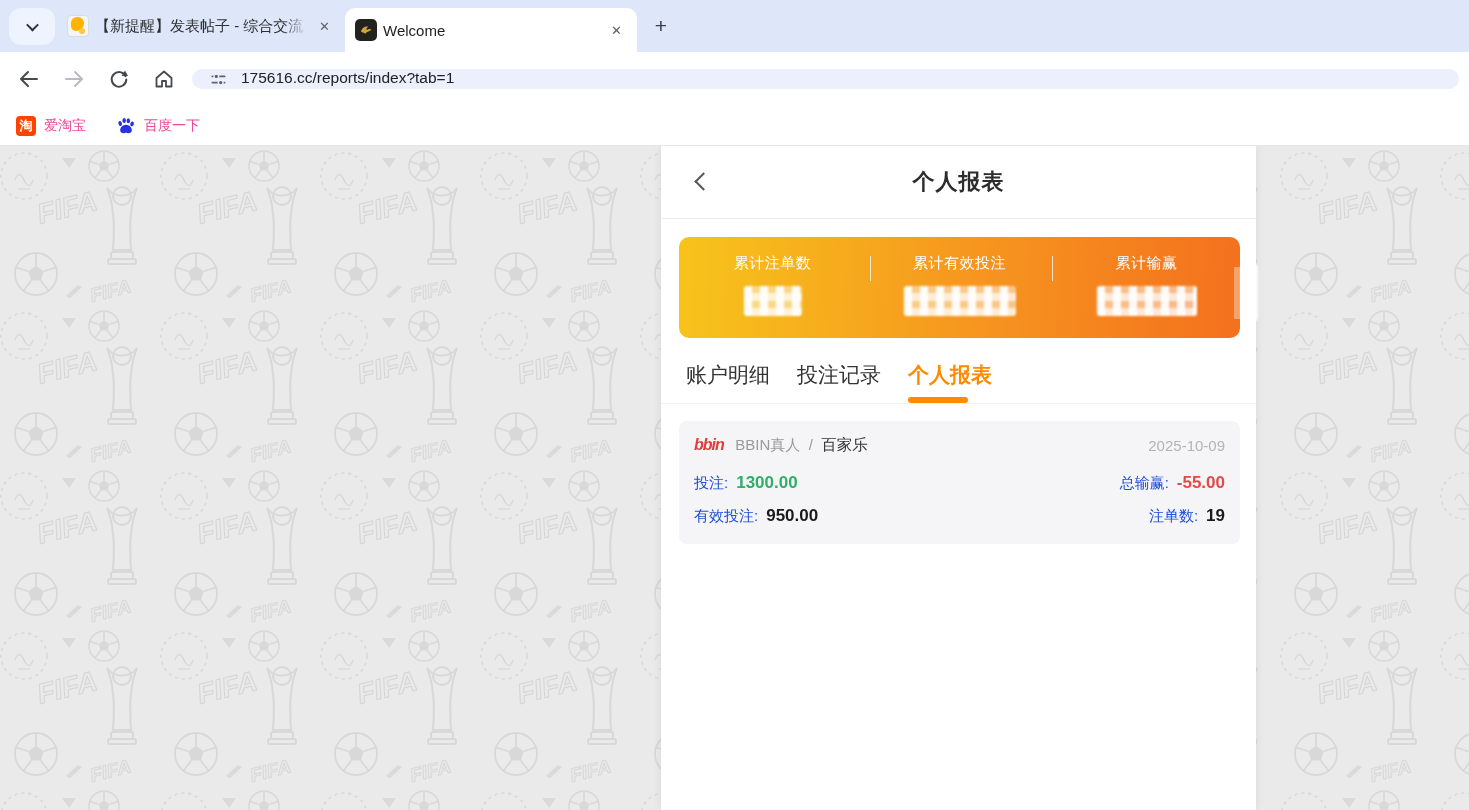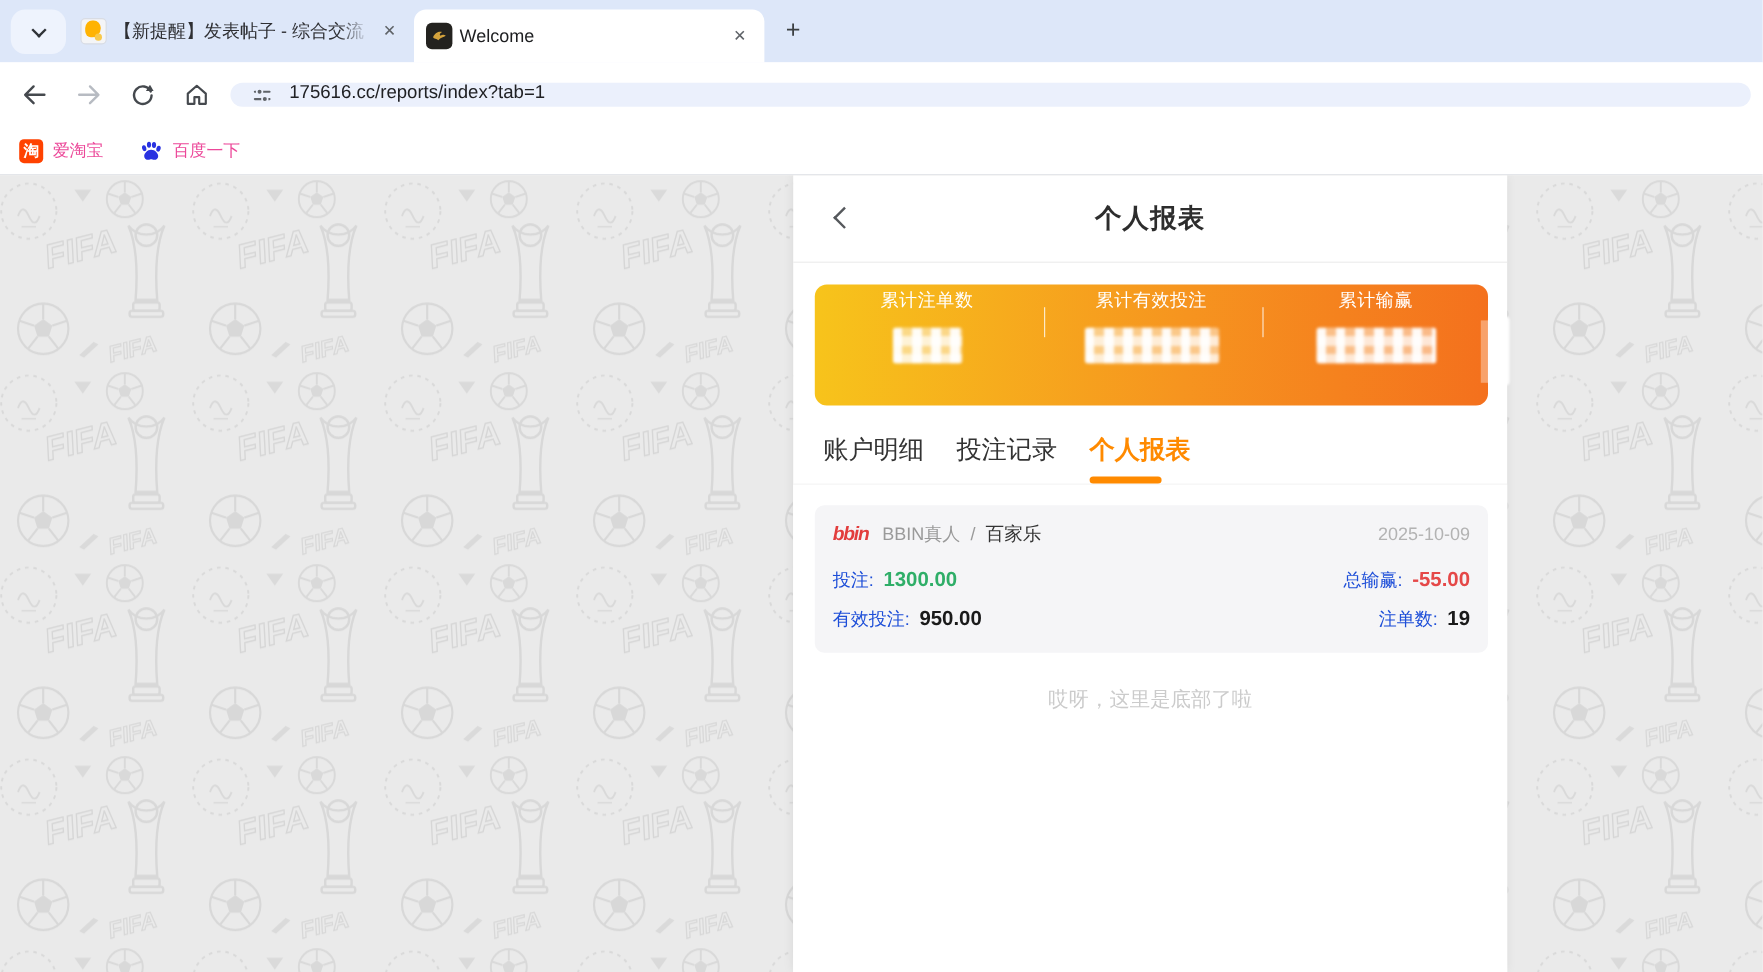--- a/index.html
+++ b/index.html
@@ -51,21 +51,21 @@
     background:#fff; box-shadow:0 0 9px rgba(0,0,0,.08); display:flex; flex-direction:column; }
 
   .page-header { height:73px; border-bottom:1px solid #ededed; position:relative;
     display:flex; align-items:center; justify-content:center; }
   .back-chev { position:absolute; left:36px; top:29px; width:13px; height:13px;
     border-left:2.5px solid #55585c; border-bottom:2.5px solid #55585c; transform:rotate(45deg); }
   .page-title { font-size:22px; font-weight:600; color:#2d2d2d; letter-spacing:1px; }
 
   .stats-card { margin:18px 16px 0 18px; height:101px; border-radius:10px; position:relative;
     background:linear-gradient(93deg,#f7c41b,#f6941f 55%,#f4701d); display:flex; color:#fff; }
-  .stat-col { flex:1; text-align:center; padding-top:4px; position:relative; }
+  .stat-col { flex:1; text-align:center; padding-top:17px; position:relative; }
   .stat-label { font-size:15px; letter-spacing:.5px; }
   .stat-divider { position:absolute; top:19px; width:1px; height:25px; background:rgba(255,255,255,.75); }
   .divider-1 { left:34%; } .divider-2 { left:66.5%; }
   .mosaic { height:30px; margin:13px auto 0; border-radius:3px; filter:blur(1.2px);
     background-image:
       repeating-linear-gradient(90deg, rgba(255,255,255,.95) 0 8px, rgba(255,255,255,.30) 8px 16px),
       repeating-linear-gradient(0deg,  rgba(255,255,255,.75) 0 8px, rgba(255,240,215,.30) 8px 15px); }
   .m1 { width:58px; } .m2 { width:112px; } .m3 { width:100px; }
   .edge-blur { position:absolute; right:-18px; top:27px; width:17px; height:57px;
     background:rgba(255,255,255,.92); border-radius:3px; filter:blur(1px); }
@@ -288,18 +288,17 @@
           </div>
           <div class="rc-row rc-row2">
             <span><span class="lab">投注:</span><span class="val green">1300.00</span></span>
             <span><span class="lab">总输赢:</span><span class="val red">-55.00</span></span>
           </div>
           <div class="rc-row">
             <span><span class="lab">有效投注:</span><span class="val">950.00</span></span>
             <span><span class="lab">注单数:</span><span class="val">19</span></span>
           </div>
         </div>
-        <div class="footer-text">哎呀，这里是底部了啦</div>
       </div>
 
     </div>
   </div>
 </div>
 
 </body></html>

